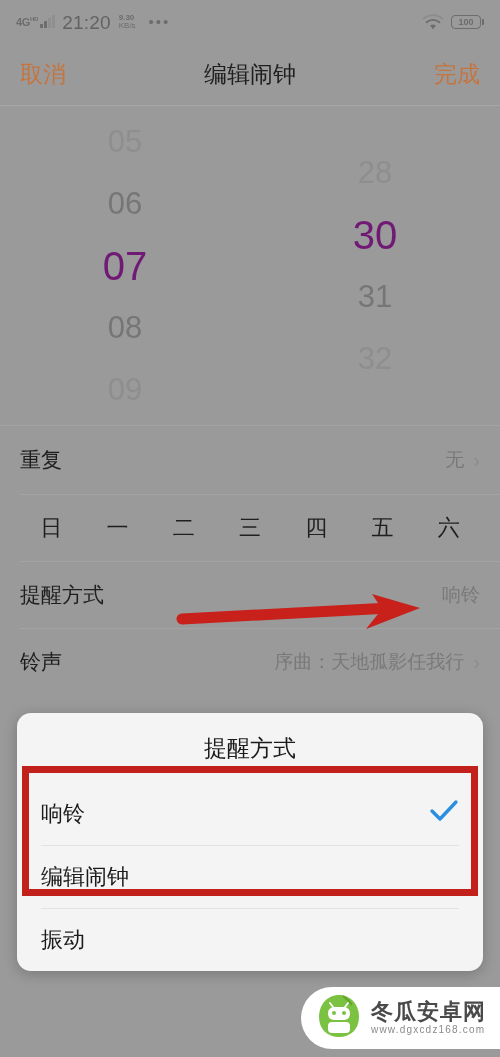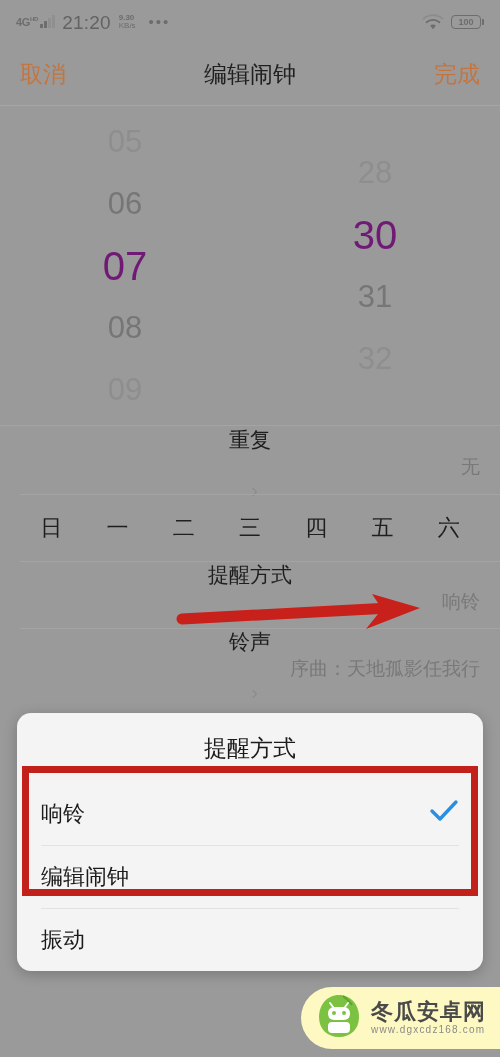--- a/index.html
+++ b/index.html
@@ -189,21 +189,20 @@
 
   
   .row {
     position: absolute;
     left: 0; right: 0;
     display: flex;
     align-items: center;
     padding: 0 20px;
     box-sizing: border-box;
     font-size: 21px;
-    flex-direction: column;
   }
   .row .r-label { color: #1f1f1f; }
   .row .r-value {
     margin-left: auto;
     color: #797979;
     font-size: 19px;
   }
   .chev {
     margin-left: 9px;
     color: #8d8d8d;
@@ -304,21 +303,21 @@
     box-sizing: border-box;
     pointer-events: none;
   }
 
   
   #watermark {
     position: absolute;
     right: 0;
     bottom: 8px;
     height: 62px;
-    background: #fef9c3;
+    background: #ffffff;
     border-radius: 31px 0 0 31px;
     display: flex;
     align-items: center;
     padding: 0 14px 0 16px;
     box-sizing: border-box;
     gap: 10px;
   }
   .wm-logo { display: block; }
   .wm-text {
     display: flex;

